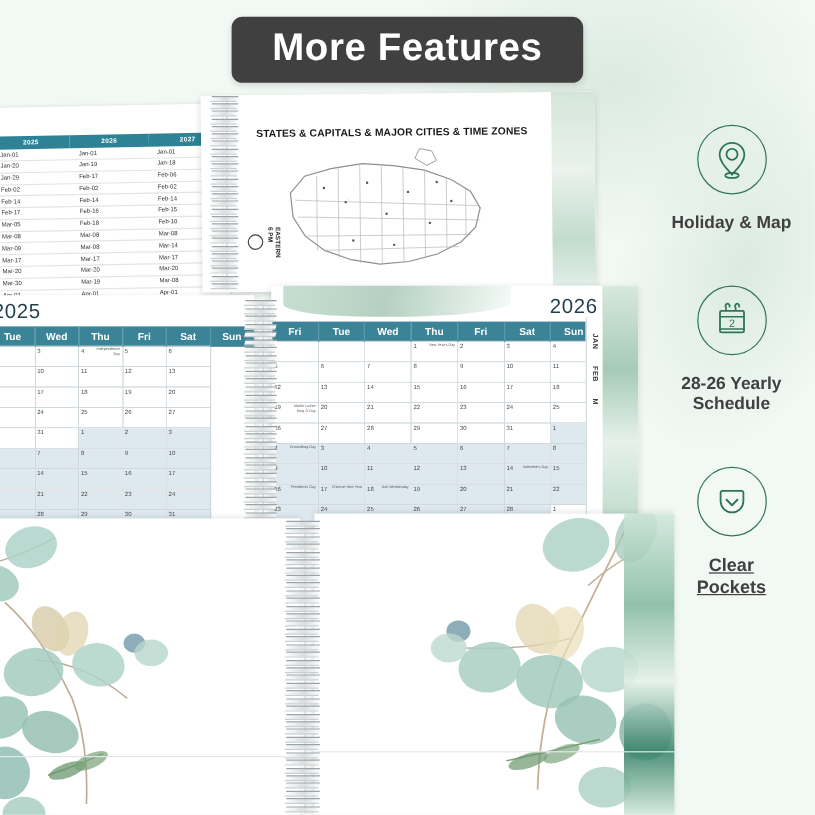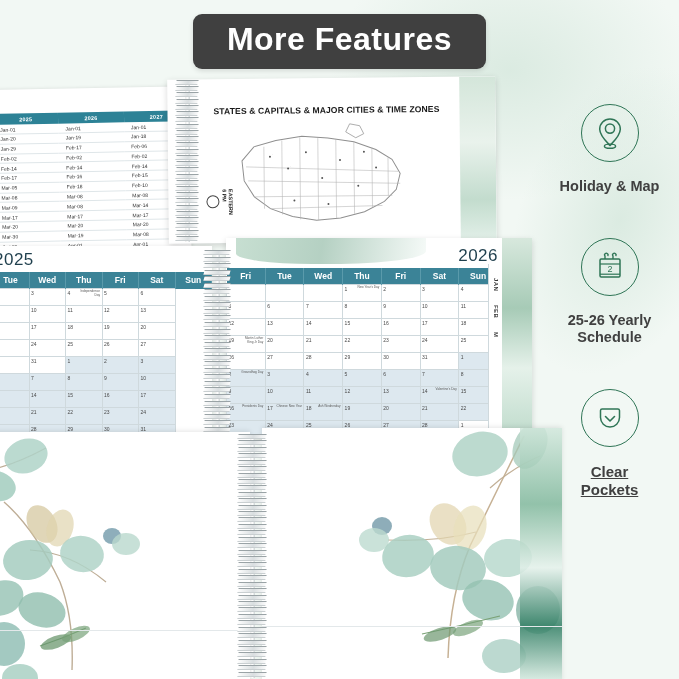--- a/index.html
+++ b/index.html
@@ -952,21 +952,21 @@
     <div class="feat-circle">
       <svg width="32" height="32" viewBox="0 0 32 32">
         <rect x="6" y="8" width="20" height="18" rx="1.2" fill="none" stroke="#2f7556" stroke-width="1.5"></rect>
         <path d="M6 13 L26 13" stroke="#2f7556" stroke-width="1.2"></path>
         <path d="M6 23.2 L26 23.2" stroke="#2f7556" stroke-width="1.2"></path>
         <path d="M11 8 L11 5 A1.7 1.7 0 1 1 13.6 5" fill="none" stroke="#2f7556" stroke-width="1.4"></path>
         <path d="M19 8 L19 5 A1.7 1.7 0 1 1 21.6 5" fill="none" stroke="#2f7556" stroke-width="1.4"></path>
         <text x="16" y="21.2" text-anchor="middle" font-size="9" font-family="Liberation Sans, sans-serif" fill="#2f7556">2</text>
       </svg>
     </div>
-    <div class="feat-label">25-26 Yearly
+    <div class="feat-label">28-26 Yearly
 Schedule</div>
   </div>
 
   <div class="feature f3">
     <div class="feat-circle">
       <svg width="32" height="30" viewBox="0 0 32 30">
         <path d="M6.5 7.5 L6.5 14.5 A9.5 9.5 0 0 0 25.5 14.5 L25.5 7.5
                  A1.6 1.6 0 0 0 23.9 6 L8.1 6 A1.6 1.6 0 0 0 6.5 7.5 Z" fill="none" stroke="#2f7556" stroke-width="1.5"></path>
         <path d="M11.5 13.5 L16 18 L20.5 13.5" fill="none" stroke="#2f7556" stroke-width="1.6" stroke-linecap="round" stroke-linejoin="round"></path>
       </svg>

